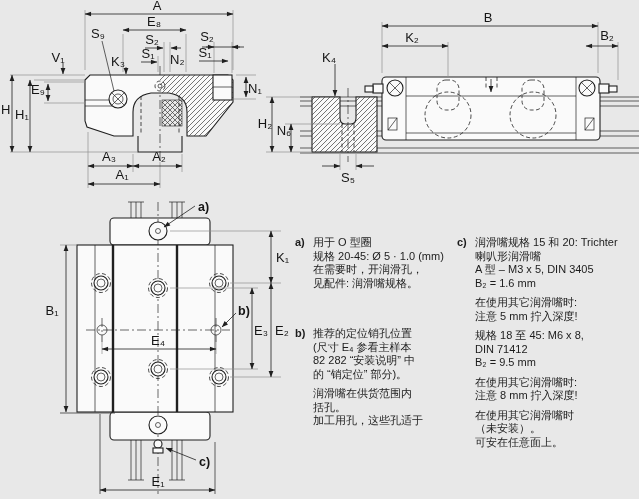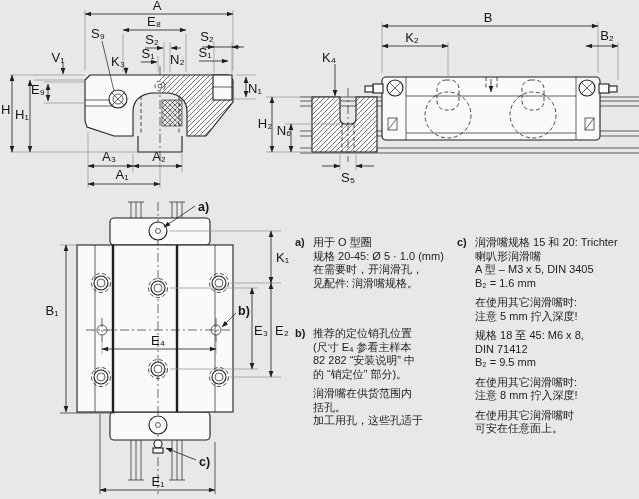--- a/index.html
+++ b/index.html
@@ -366,18 +366,19 @@
         <div class="ln">规格 18 至 45: M6 x 8,</div>
         <div class="ln">DIN 71412</div>
         <div class="ln">B₂ = 9.5 mm</div>
       </div>
       <div class="para">
         <div class="ln">在使用其它润滑嘴时:</div>
         <div class="ln">注意 8 mm 拧入深度!</div>
       </div>
       <div class="para">
         <div class="ln">在使用其它润滑嘴时</div>
+        <div class="ln">（未安装）。</div>
         <div class="ln">可安在任意面上。</div>
       </div>
     </div>
   </div>
 
 </div>
 
 </body></html>

